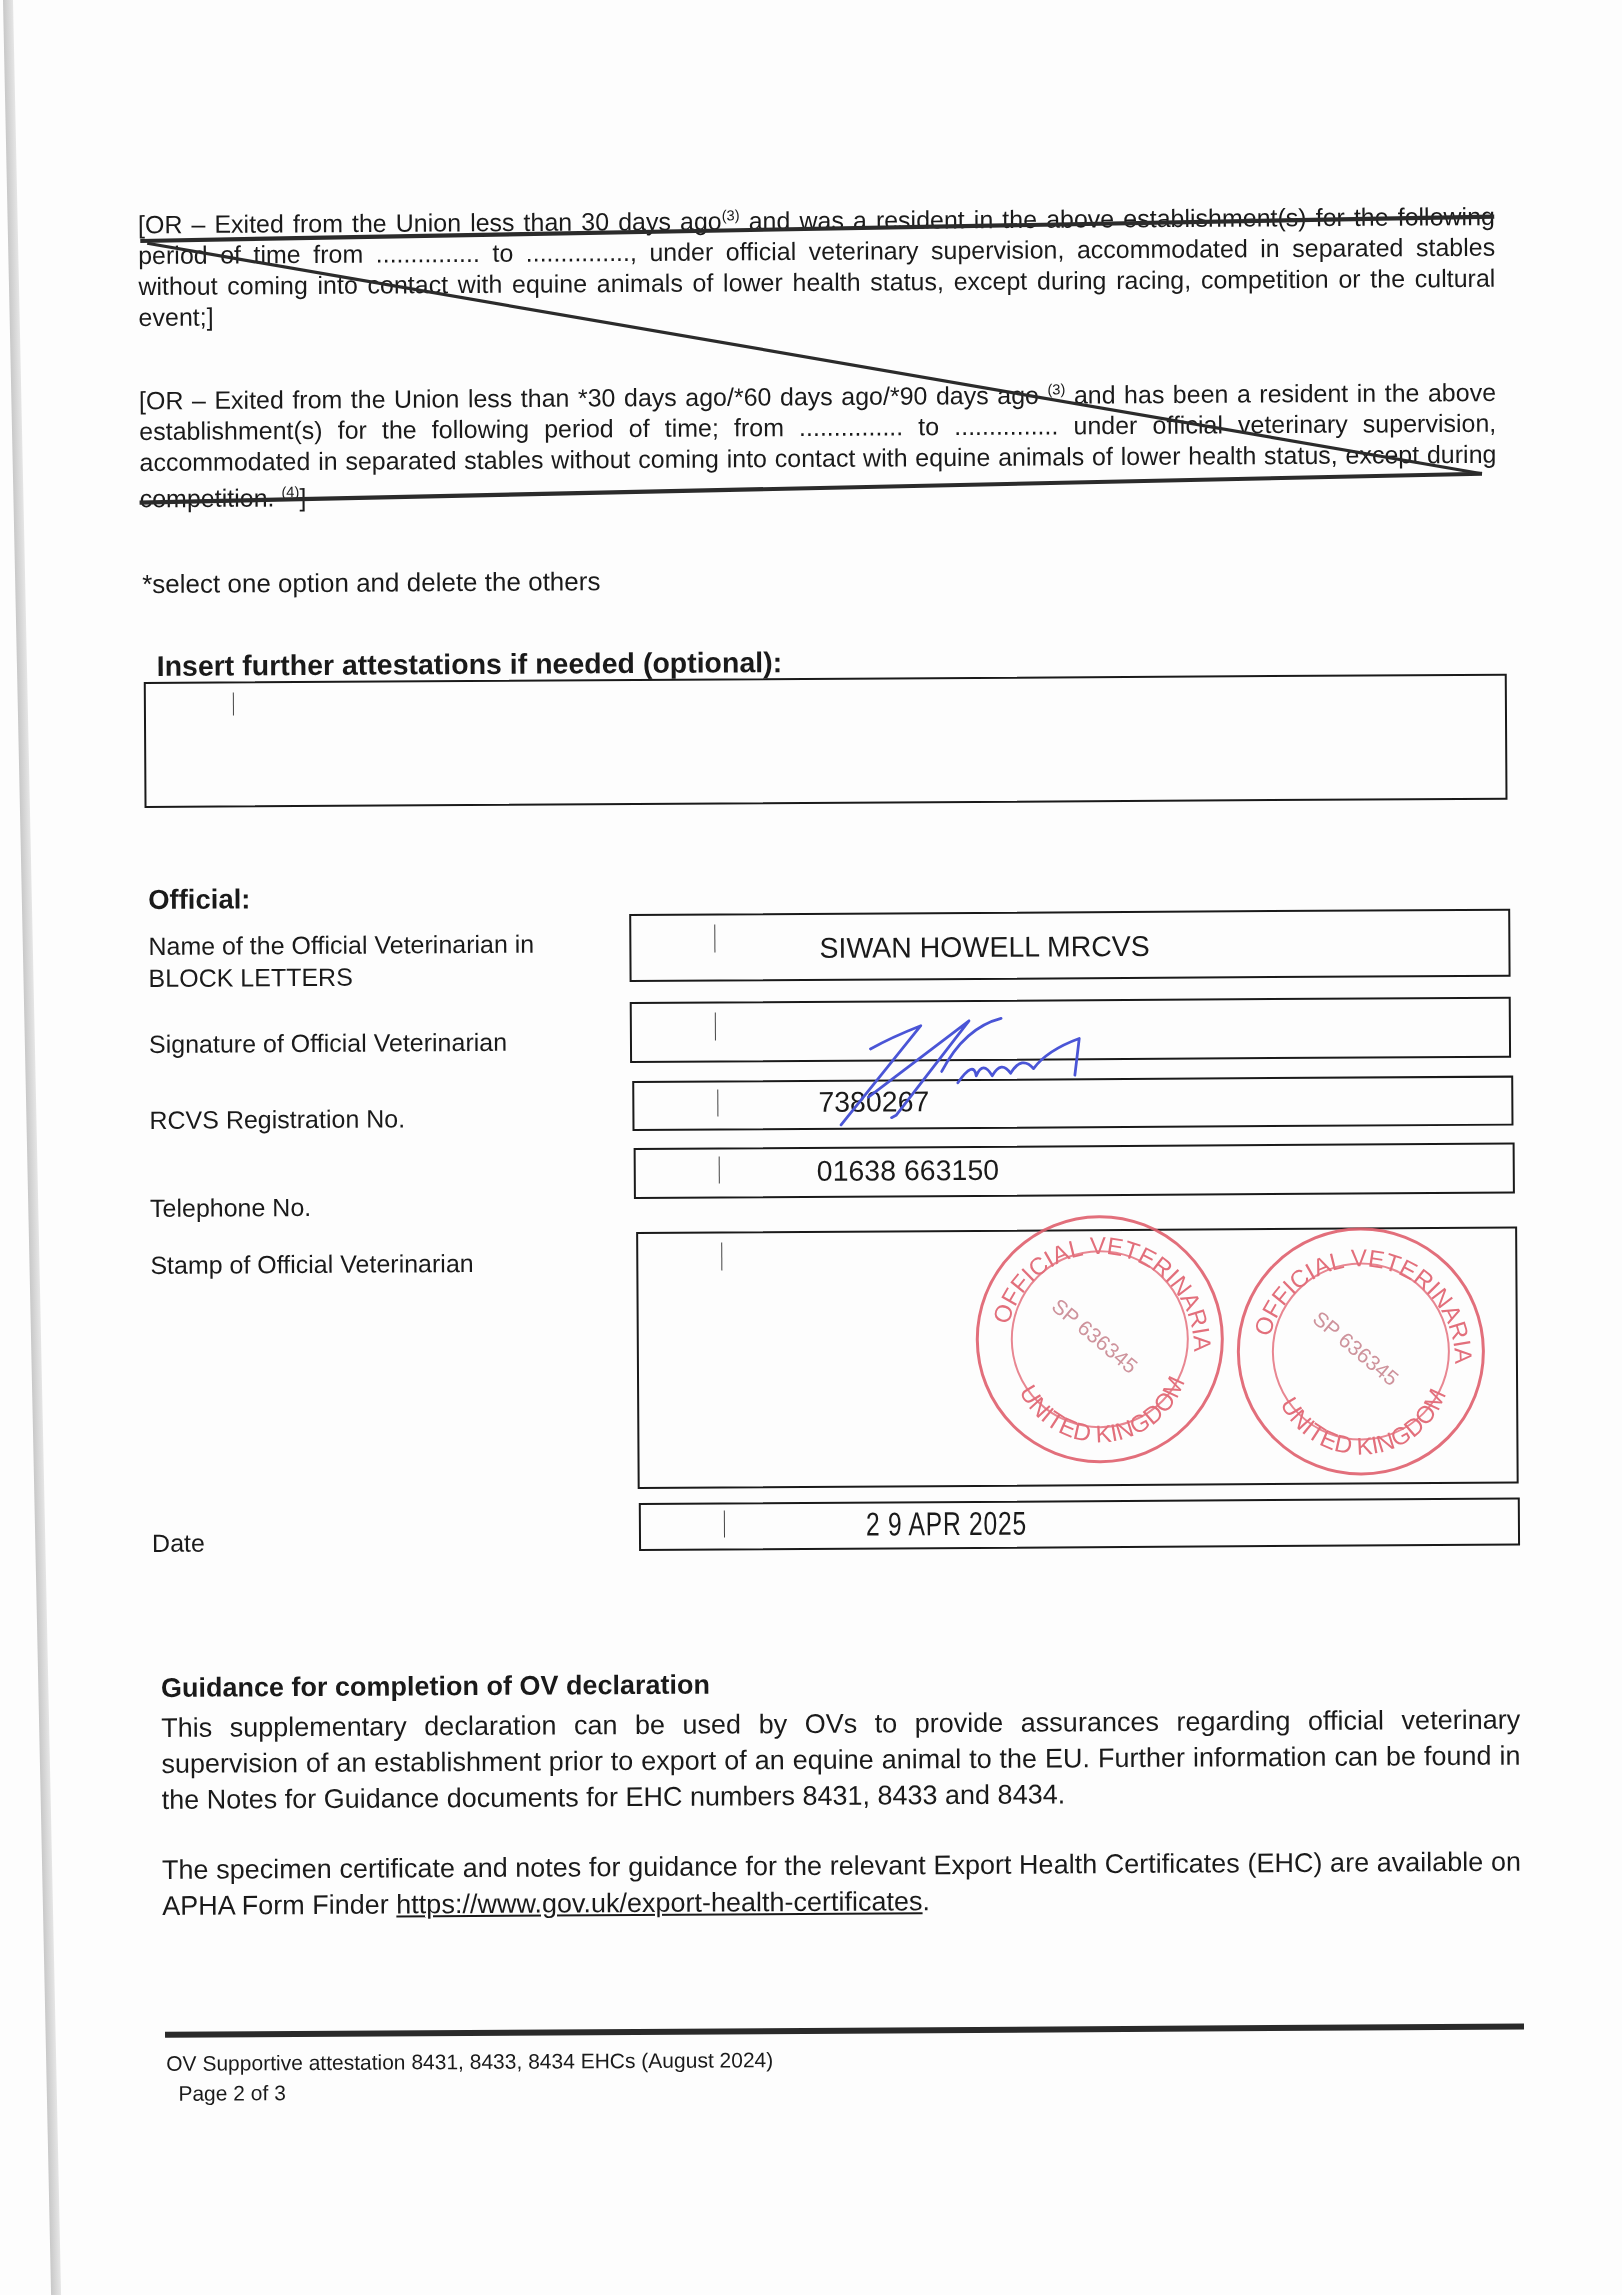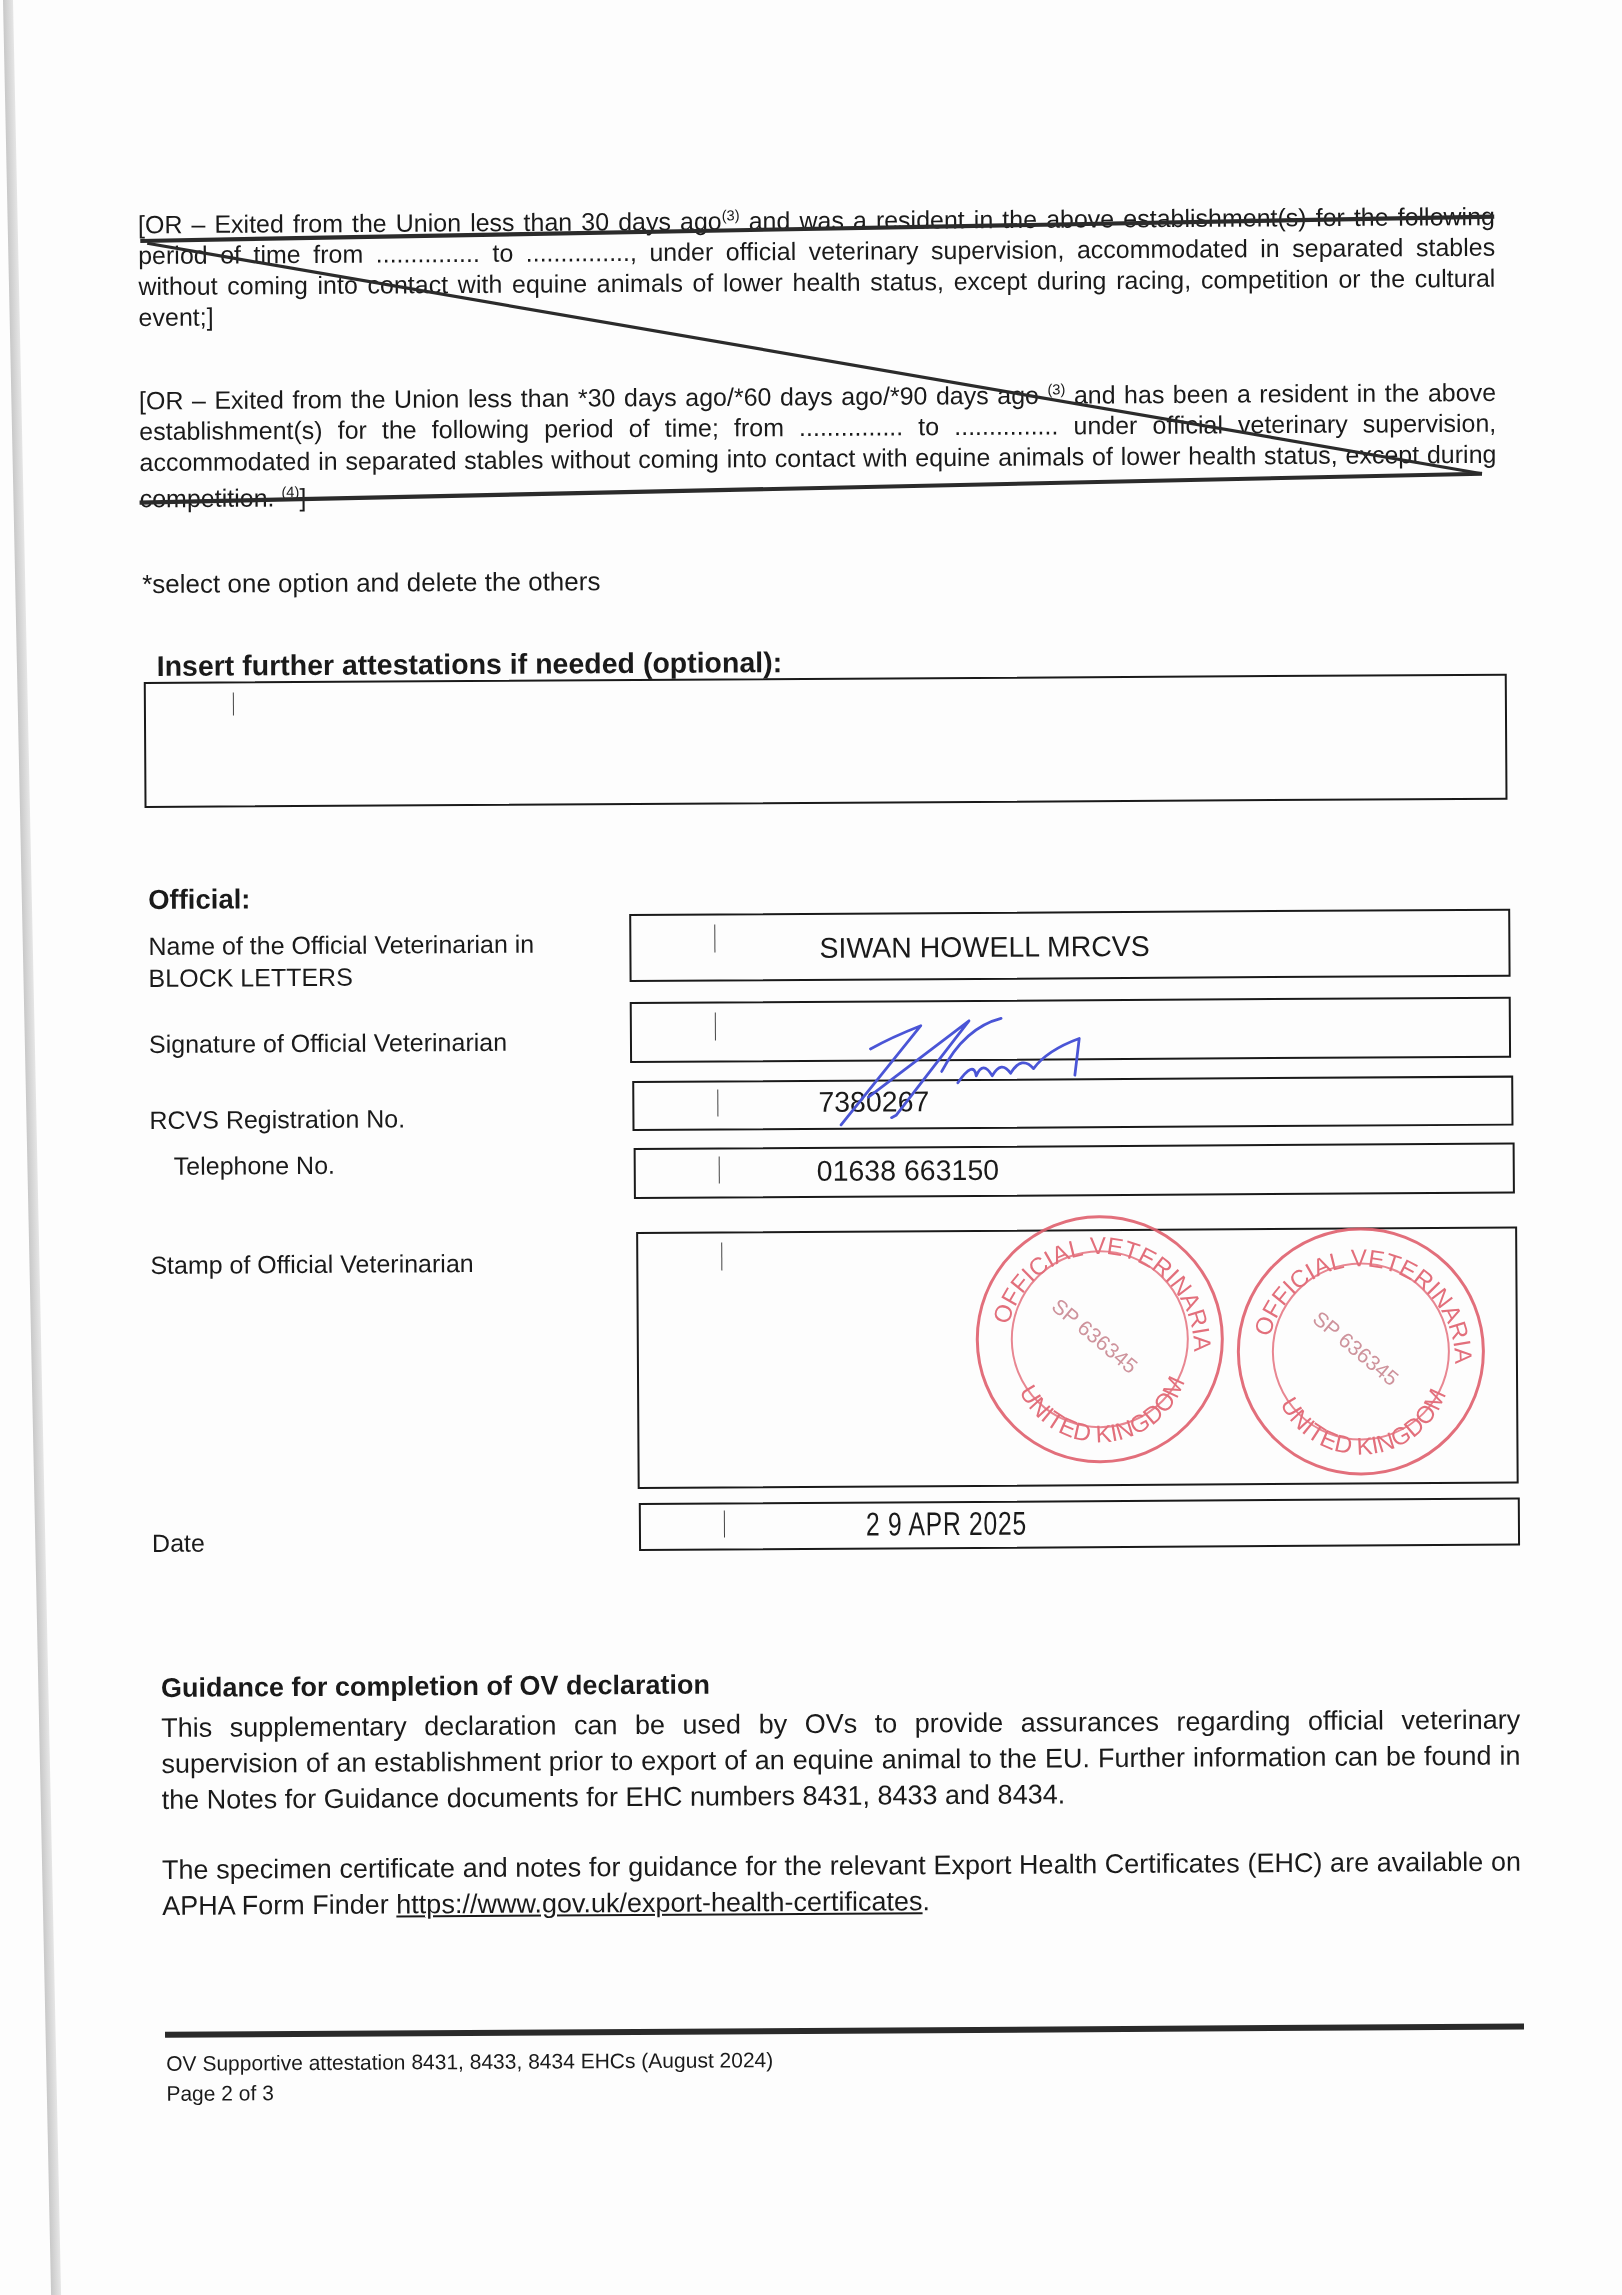--- a/index.html
+++ b/index.html
@@ -61,21 +61,21 @@
   <div class="box" style="left:625px; top:1005px; width:877px; height:57px;">
     <div class="tick"></div>
   </div>
 
   <div class="label" style="top:1104px;">RCVS Registration No.</div>
   <div class="box" style="left:627px; top:1084px; width:877px; height:46px;">
     <div class="tick" style="top:6.9px;"></div>
     <div class="value" style="left:184px; top:3.7px;">7380267</div>
   </div>
 
-  <div class="label" style="top:1150px;margin-left:24px;">Telephone No.</div>
+  <div class="label" style="top:1192px;">Telephone No.</div>
   <div class="box" style="left:628px; top:1151px; width:877px; height:47px;">
     <div class="tick" style="top:6.9px;"></div>
     <div class="value" style="left:181px; top:5.5px;">01638 663150</div>
   </div>
 
   <div class="label" style="top:1249px;">Stamp of Official Veterinarian</div>
   <div class="box" style="left:630px; top:1235px; width:877px; height:253px;">
     <div class="tick"></div>
   </div>
 
@@ -86,21 +86,21 @@
   </div>
 
   <div class="h-bold" style="left:152px; top:1673px; font-size:27px;">Guidance for completion of OV declaration</div>
   <p class="guide" style="top:1710px; margin:0;">This supplementary declaration can be used by OVs to provide assurances regarding official veterinary supervision of an establishment prior to export of an equine animal to the EU. Further information can be found in the Notes for Guidance documents for EHC numbers 8431, 8433 and 8434.</p>
   <p class="guide" style="top:1852px; margin:0;">
     <span>The specimen certificate and notes for guidance for the relevant Export Health Certificates (EHC) are available on APHA Form Finder </span><a class="link">https://www.gov.uk/export-health-certificates</a><span>.</span>
   </p>
 
   <div class="footer-rule"></div>
   <div class="footer" style="top:2050px;">OV Supportive attestation 8431, 8433, 8434 EHCs (August 2024)</div>
-  <div class="footer" style="top:2080px;">Page 2 of 3</div>
+  <div class="footer" style="top:2080px;margin-left:12px;">Page 2 of 3</div>
 
   <div class="stamp" style="left:969px; top:1221px;">
     <div class="inner"></div>
     <svg viewBox="0 0 540 540">
       <defs>
         <path id="s1top" d="M 60 290 A 210 210 0 1 1 480 290"></path>
         <path id="s1bot" d="M 70 300 A 200 200 0 0 0 470 300"></path>
       </defs>
       <text font-size="54" fill="#e0606e" font-family="Liberation Sans, sans-serif"><textPath href="#s1top" startOffset="8%" class="stamp-top">OFFICIAL VETERINARIAN</textPath></text>
       <text font-size="54" fill="#e0606e" font-family="Liberation Sans, sans-serif"><textPath href="#s1bot" startOffset="14%" class="stamp-bot">UNITED KINGDOM</textPath></text>

